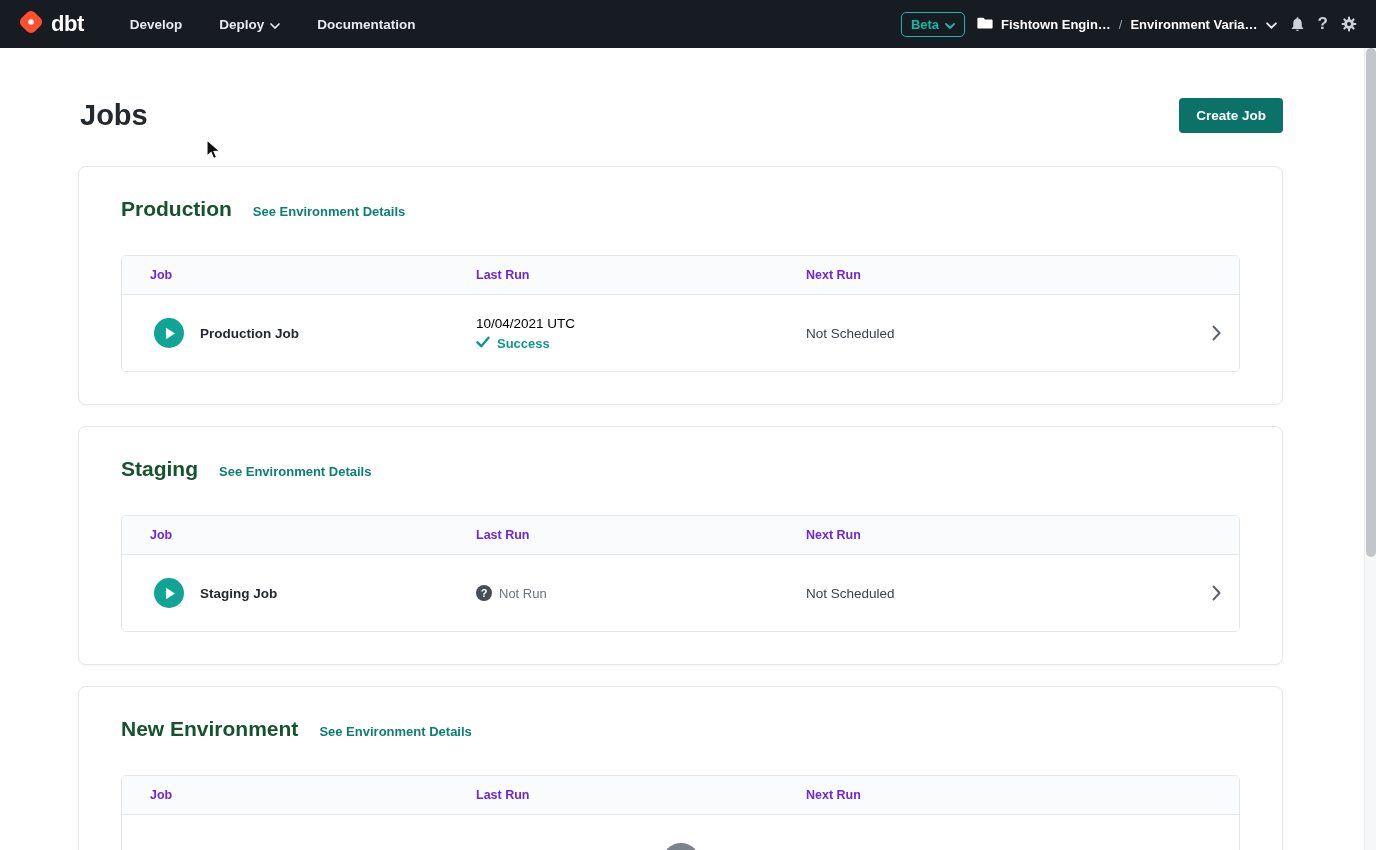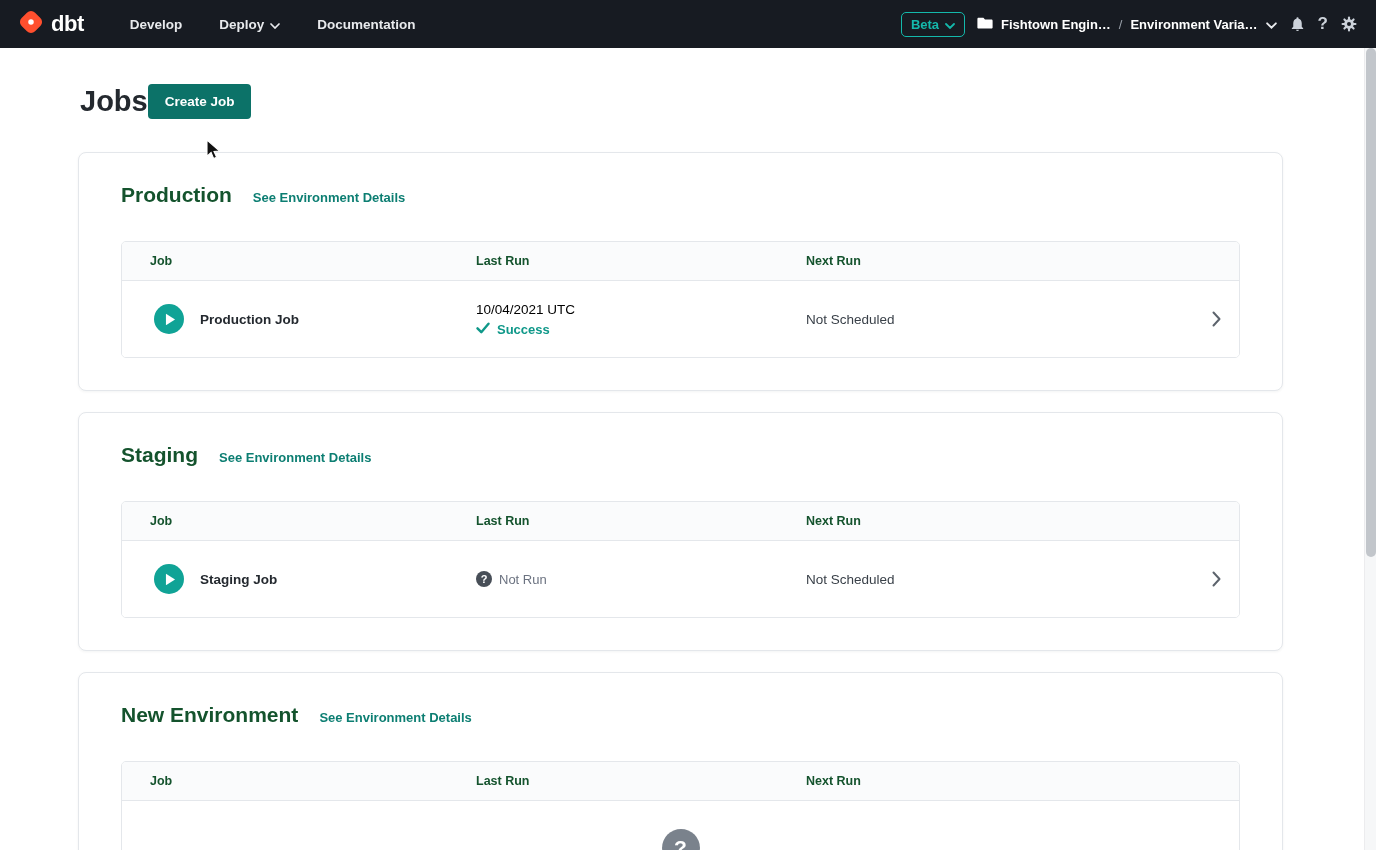--- a/index.html
+++ b/index.html
@@ -20,40 +20,40 @@
                 display:flex; align-items:center; gap:6px; cursor:pointer; }
   .breadcrumb { display:flex; align-items:center; gap:8px; color:#ffffff;
                 font-size:13px; font-weight:700; cursor:pointer; }
   .breadcrumb .sep { color:#9aa1ab; font-weight:400; }
   .breadcrumb .crumb-page { font-weight:600; }
   .icon-btn { display:flex; align-items:center; cursor:pointer; }
   .help-q { color:#ccd2da; font-size:17px; font-weight:700; }
 
   
   .content { position:absolute; top:48px; left:0; width:1364px; padding:0 81px 0 78px; }
-  .title-row { display:flex; align-items:center;
-               margin:36px 0 33px; }
+  .title-row { display:flex; justify-content:space-between; align-items:center;
+               margin:50px 0 33px; }
   h1.page-title { font-size:29px; font-weight:700; color:#24292f; padding-left:2px; }
   .create-job { background:#0c7268; color:#ffffff; border:none; border-radius:4px;
                 padding:10px 17px; font-size:13.5px; font-weight:600;
                 font-family:"Liberation Sans", sans-serif; cursor:pointer; }
 
   
   .card { background:#ffffff; border:1px solid #e4e7eb; border-radius:8px;
           box-shadow:0 1px 3px rgba(20,30,40,0.05);
           padding:30px 42px 32px; margin-bottom:21px; }
   .card-head { display:flex; align-items:baseline; gap:21px; margin-bottom:34px; }
   .card-head h2 { font-size:21px; font-weight:700; color:#14532d; }
   .env-link { font-size:13px; font-weight:700; color:#0c7e72; text-decoration:none;
               cursor:pointer; }
 
   .jobs-table { border:1px solid #e4e7eb; border-radius:5px; overflow:hidden; }
   .t-head { display:flex; background:#fafbfc; border-bottom:1px solid #e4e7eb;
             height:39px; align-items:center; }
-  .t-head .col { font-size:12.5px; font-weight:700; color:#14532d; }
+  .t-head .col { font-size:12.5px; font-weight:700; color:#6d28d9; }
   .col-job  { width:354px; padding-left:28px; }
   .col-last { width:330px; }
   .col-next { flex:1; }
 
   .t-row { display:flex; align-items:center; min-height:76px; background:#ffffff;
            cursor:pointer; }
   .t-row .col-job { display:flex; align-items:center; gap:16px; padding-left:32px; }
   .play-btn { width:30px; height:30px; border-radius:50%; background:#10a396;
               border:none; display:flex; align-items:center; justify-content:center;
               cursor:pointer; flex:0 0 30px; }

